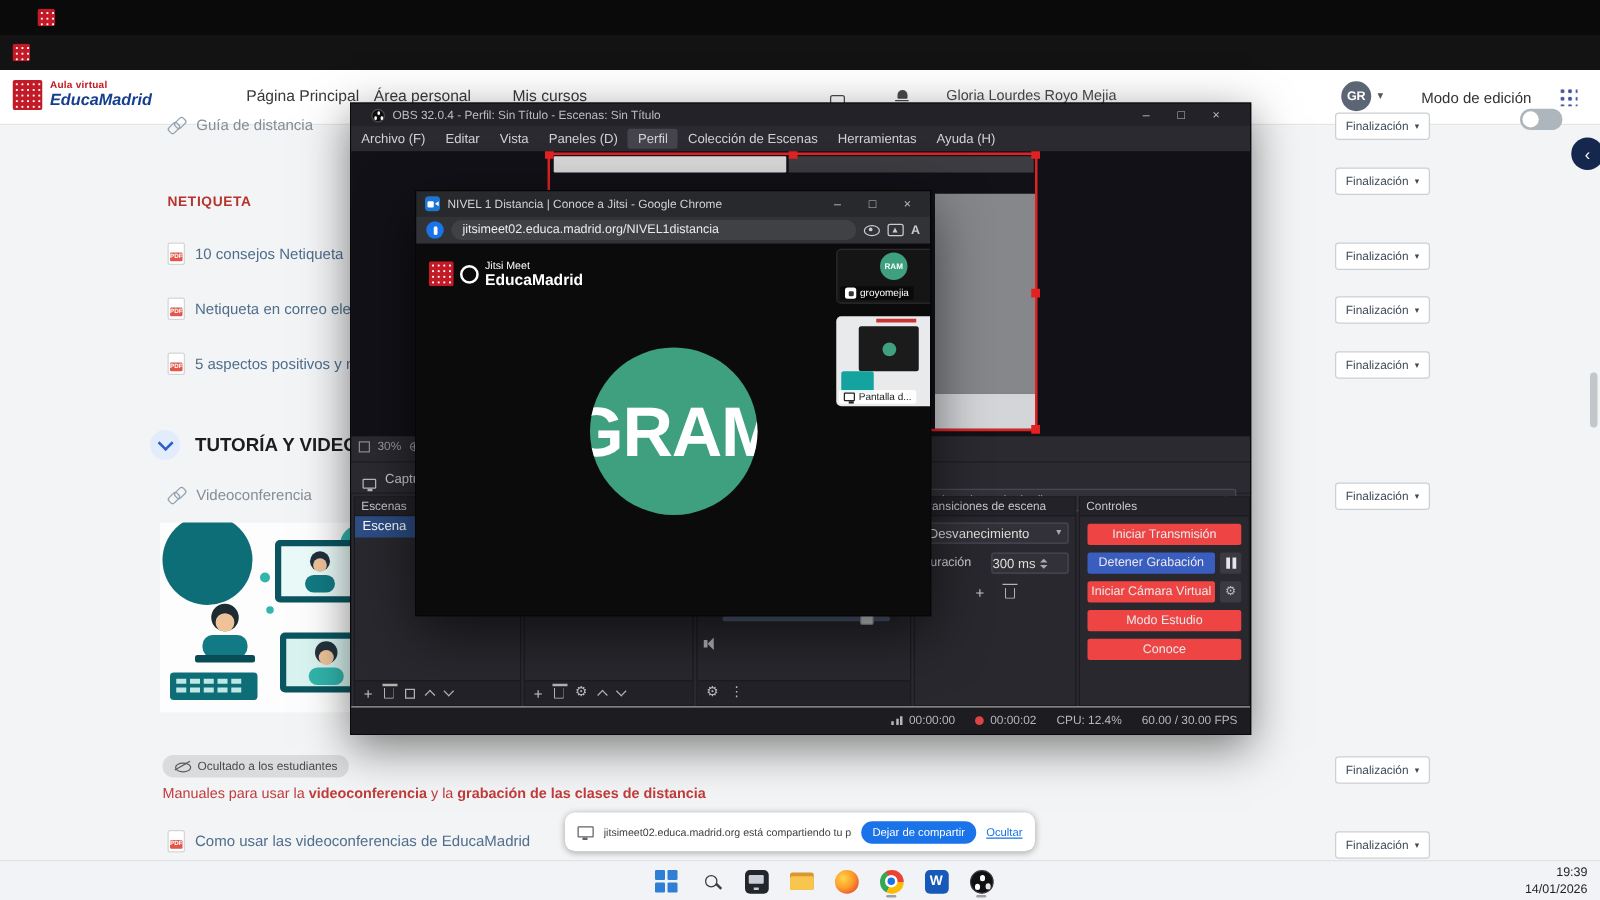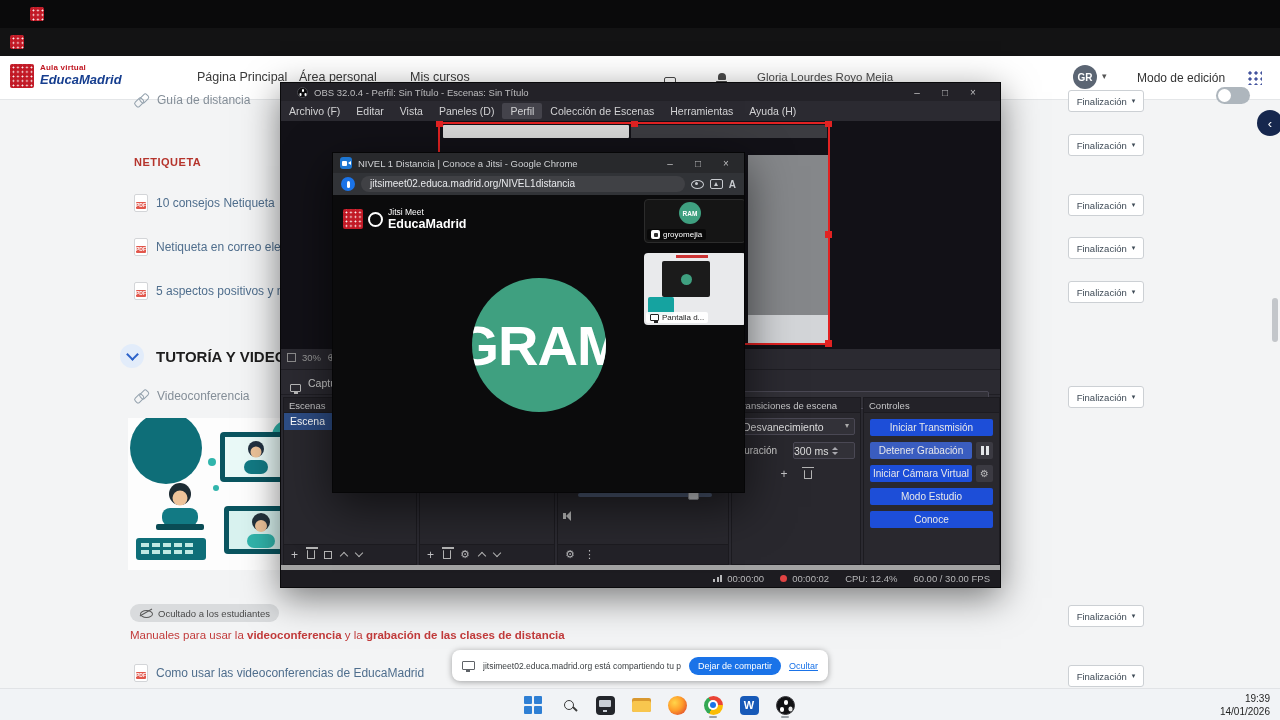--- a/index.html
+++ b/index.html
@@ -94,30 +94,30 @@
 .i-box{width:8px;height:8px;border:1.3px solid #b3b3b3;display:inline-block}
 .i-chup{width:6px;height:6px;border-left:1.6px solid #b3b3b3;border-top:1.6px solid #b3b3b3;transform:rotate(45deg);display:inline-block;margin-top:3px;cursor:pointer}
 .i-chdn{width:6px;height:6px;border-left:1.6px solid #b3b3b3;border-top:1.6px solid #b3b3b3;transform:rotate(225deg);display:inline-block;margin-bottom:3px;cursor:pointer}
 .glyph{font-size:11px;color:#b9b9bb;line-height:1;cursor:pointer}
 .scene-item{height:17px;background:#2d4d85;color:#fff;font-size:10.5px;line-height:17px;padding-left:6px;cursor:pointer}
 .mix-scale{position:absolute;left:3px;top:80px;font-size:6px;color:#9aa0a6;white-space:nowrap;transform:scaleX(.92);transform-origin:left}
 .i-speak{width:3px;height:6px;background:#b8b8b8;position:relative;display:inline-block}
 .i-speak::after{content:"";position:absolute;left:3px;top:-2px;border-top:5px solid transparent;border-bottom:5px solid transparent;border-right:5px solid #b8b8b8}
 .slider-track{position:absolute;left:20px;right:16px;top:95px;height:4px;background:#4d5a74;border-radius:2px}
 .slider-handle{position:absolute;top:91px;width:11px;height:11px;background:#d2d4d8;border:1px solid #8d8f94;border-radius:2px;cursor:pointer}
-.ctl-btn{height:17px;background:#1d4ed8;border-radius:2px;color:#e8e8ea;font-size:10px;
+.ctl-btn{height:17px;background:#ef4444;border-radius:2px;color:#e8e8ea;font-size:10px;
   display:flex;align-items:center;justify-content:center;cursor:pointer;white-space:nowrap;overflow:hidden}
 .ctl-blue{background:#3a5dc0}
 .ctl-sq{width:17px;height:17px;background:#3b3a42;border-radius:2px;display:flex;align-items:center;justify-content:center;cursor:pointer;flex:0 0 auto}
 .i-pause{width:8px;height:9px;border-left:3px solid #e4e6ea;border-right:3px solid #e4e6ea;display:inline-block}
 .spin{display:flex;flex-direction:column;gap:2px;margin-left:4px}
 .spin i{border-left:3px solid transparent;border-right:3px solid transparent;display:block}
 .spin .up{border-bottom:3.5px solid #a9a9af}
 .spin .dn{border-top:3.5px solid #a9a9af}
-.statusbar{position:absolute;left:0;right:0;bottom:0;height:22px;background:#1d1c21;border-top:5px solid #a3a3a3;
+.statusbar{position:absolute;left:0;right:0;bottom:0;height:22px;background:#1d1c21;border-top:1px solid #a3a3a3;
   display:flex;align-items:center;justify-content:flex-end;gap:16px;padding:0 10px;font-size:9.5px;color:#b7b7b9}
 .i-bars{display:flex;gap:1.5px;align-items:flex-end}
 .i-bars span{width:2px;background:#b7b7b9;display:block}
 .recdot{width:7px;height:7px;border-radius:50%;background:#e04343;display:inline-block}
 
 
 .chrome{left:332px;top:152px;width:413px;height:341px;background:#0c0c0d;border:1px solid #060607;
   box-shadow:0 14px 44px rgba(0,0,0,.6)}
 .ch-tb{height:20px;background:#28292c;display:flex;align-items:center;gap:6px;padding:0 7px}
 .jitsi-fav{width:12px;height:12px;border-radius:3px;background:#1d76d2;position:relative;flex:0 0 auto}
@@ -133,21 +133,21 @@
 .i-eye::after{content:"";position:absolute;left:3.5px;top:1.5px;width:3px;height:3px;border-radius:50%;background:#c8cbcf}
 .i-cast{width:13px;height:10px;border:1.3px solid #c8cbcf;border-radius:2px;position:relative;display:inline-block}
 .i-cast::after{content:"";position:absolute;left:3.5px;top:2px;border-left:2.5px solid transparent;border-right:2.5px solid transparent;border-bottom:4px solid #c8cbcf}
 .ch-body{position:relative;height:297px;background:#0b0b0c;overflow:hidden}
 .ring{width:15px;height:15px;border:2.5px solid #fff;border-radius:50%}
 .jt-b1{font-size:8.5px;color:#fff}
 .jt-b2{font-size:12.5px;color:#fff;font-weight:bold}
 .big-avatar{position:absolute;left:139px;top:83px;width:134px;height:134px;border-radius:50%;background:#3fa080;
   overflow:hidden;display:flex;align-items:center;justify-content:center}
 .big-avatar span{font-size:56px;font-weight:bold;color:#fff;letter-spacing:-1px}
-.tile{position:absolute;left:311px;width:102px;border-radius:4px}
+.tile{position:absolute;left:336px;width:102px;border-radius:4px}
 .tile1{top:4px;height:44px;background:#151515;border:1px solid #2c2c2c}
 .tile1 .mini-av{position:absolute;left:34px;top:2px;width:22px;height:22px;border-radius:50%;background:#3fa080;
   color:#fff;font-size:6.5px;font-weight:bold;display:flex;align-items:center;justify-content:center}
 .tile-label{position:absolute;bottom:2px;left:2px;display:flex;align-items:center;gap:3px;
   background:rgba(0,0,0,.55);border-radius:2px;padding:1px 4px;font-size:8px;color:#fff;max-width:84px;overflow:hidden;white-space:nowrap}
 .p-badge{width:9px;height:9px;background:#fff;border-radius:2px;position:relative;flex:0 0 auto}
 .p-badge::after{content:"";position:absolute;left:2.5px;top:2.5px;width:4px;height:4px;background:#333;border-radius:1px}
 .tile2{top:58px;height:72px;background:#e9eaec;overflow:hidden}
 .tile2 .lab{position:absolute;bottom:2px;left:2px;display:flex;align-items:center;gap:3px;background:rgba(255,255,255,.92);
   border-radius:2px;padding:1px 4px;font-size:8px;color:#1c1c1c;max-width:84px;overflow:hidden;white-space:nowrap}

